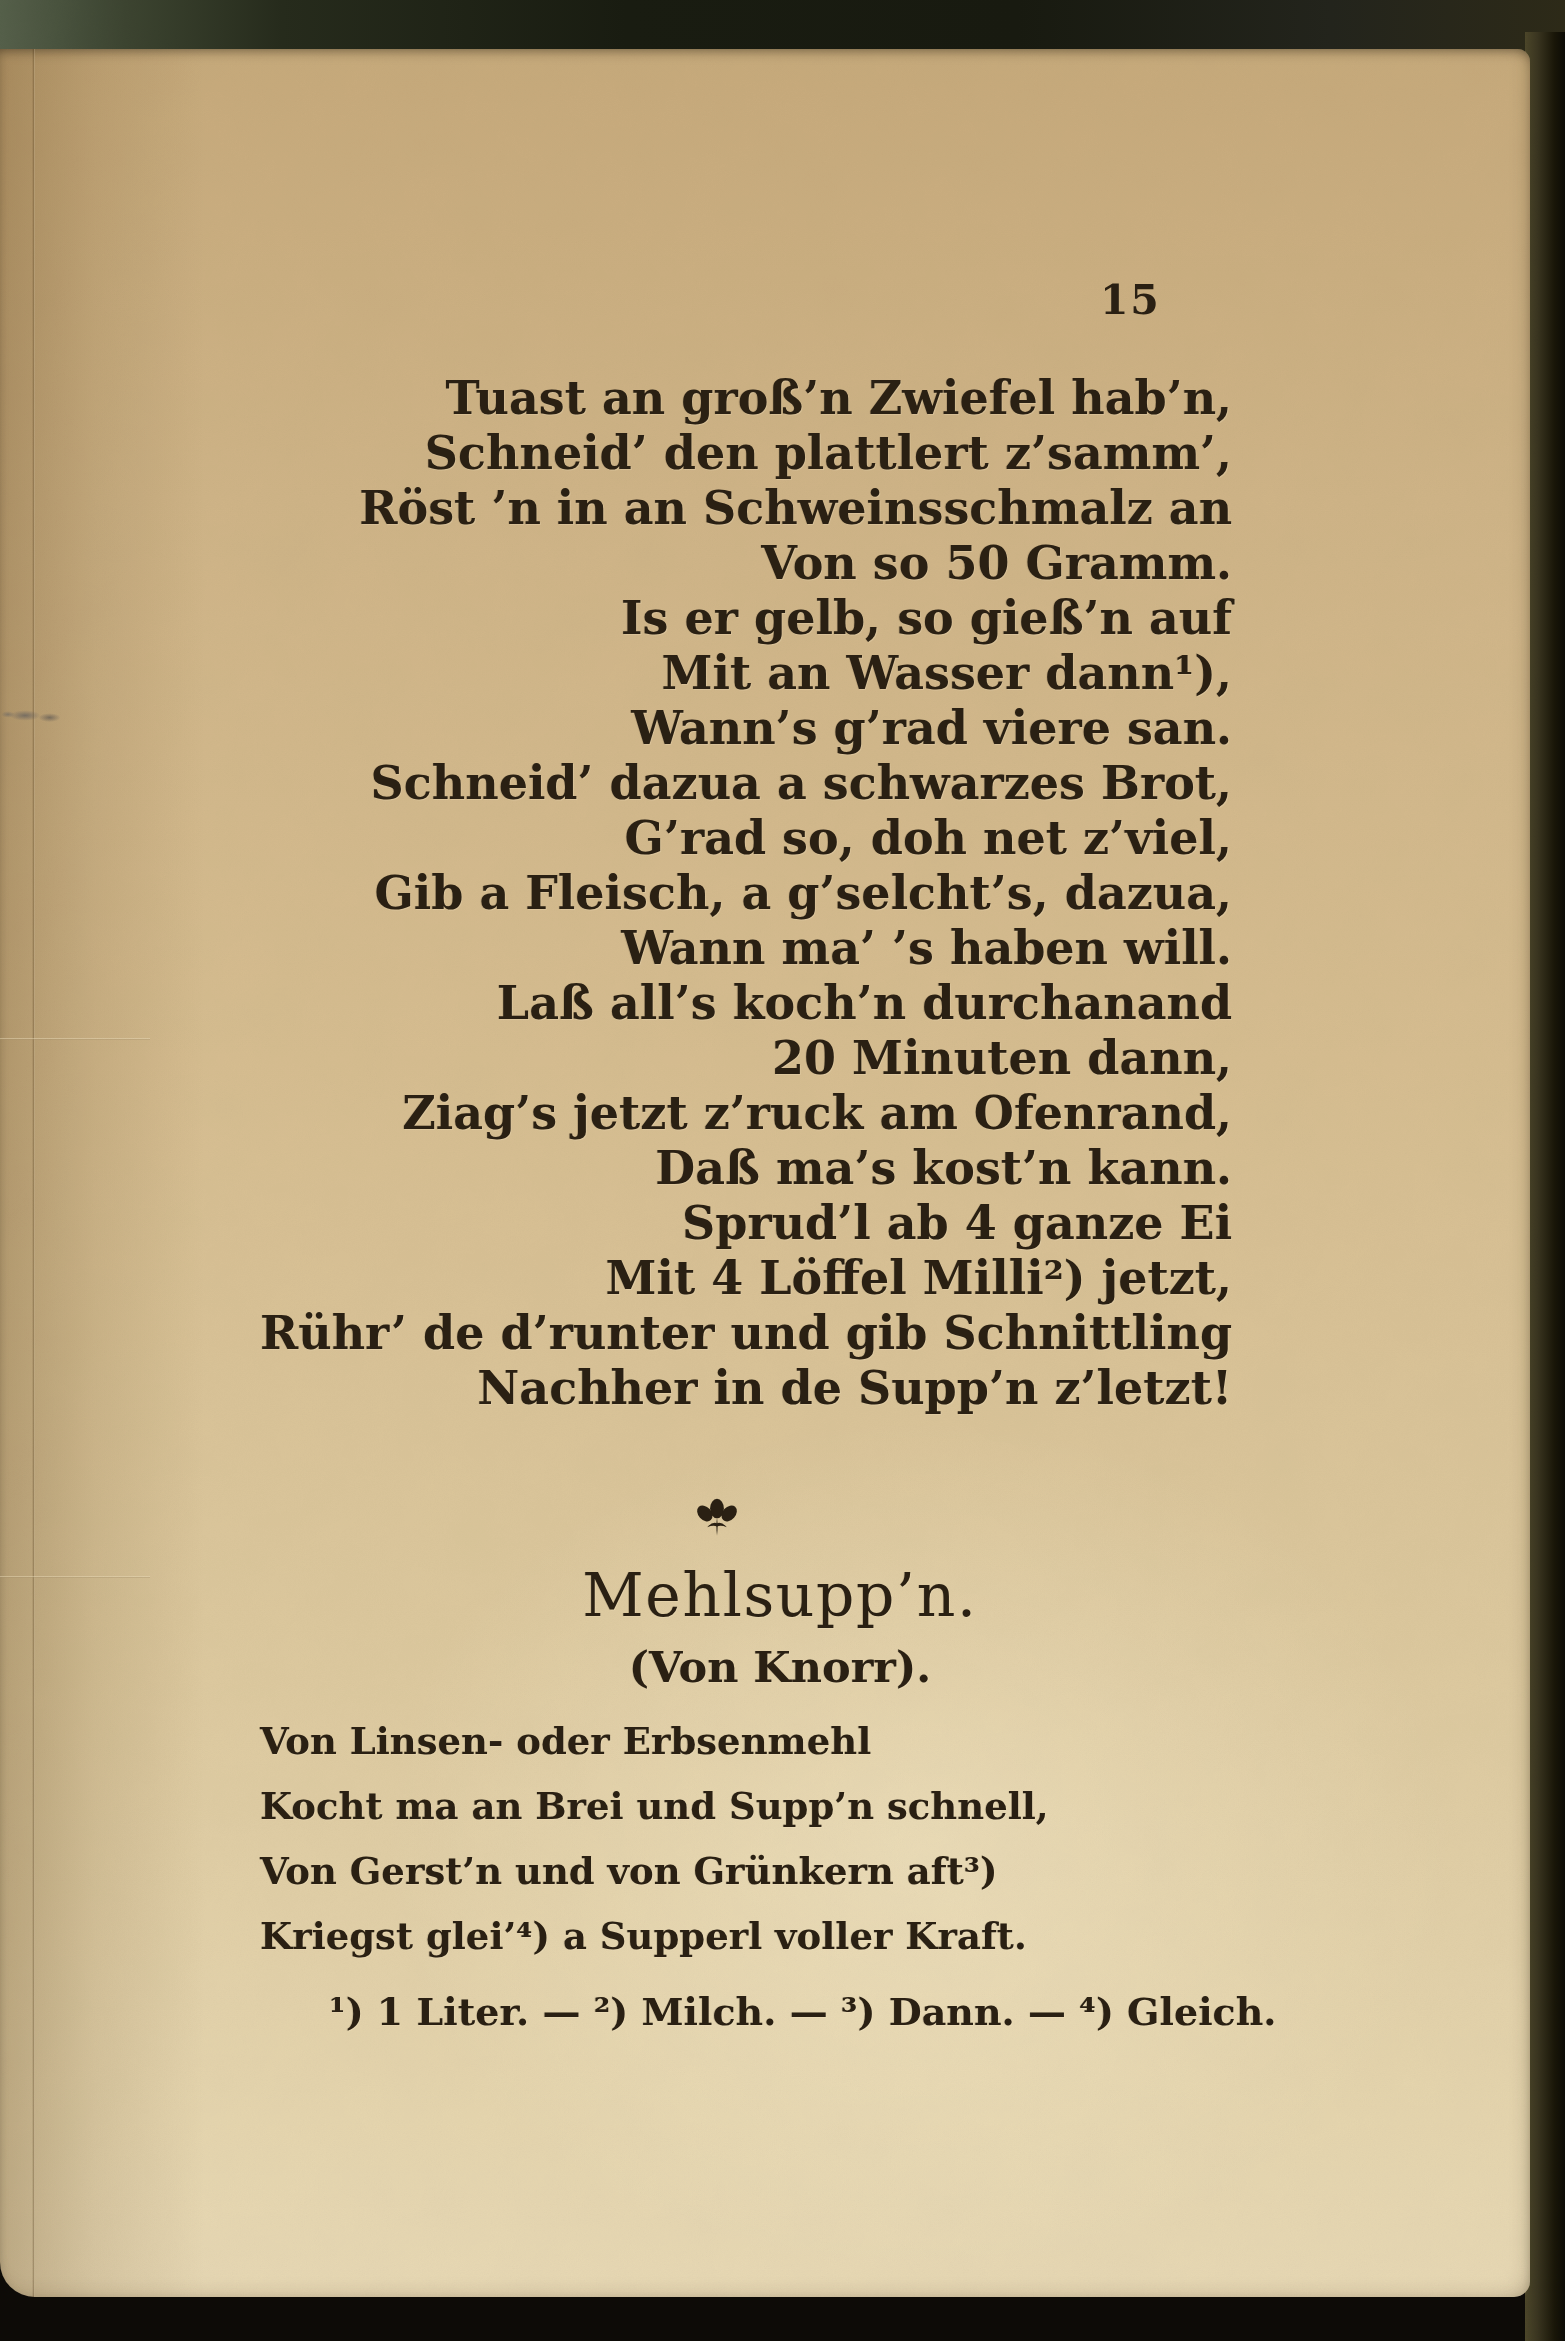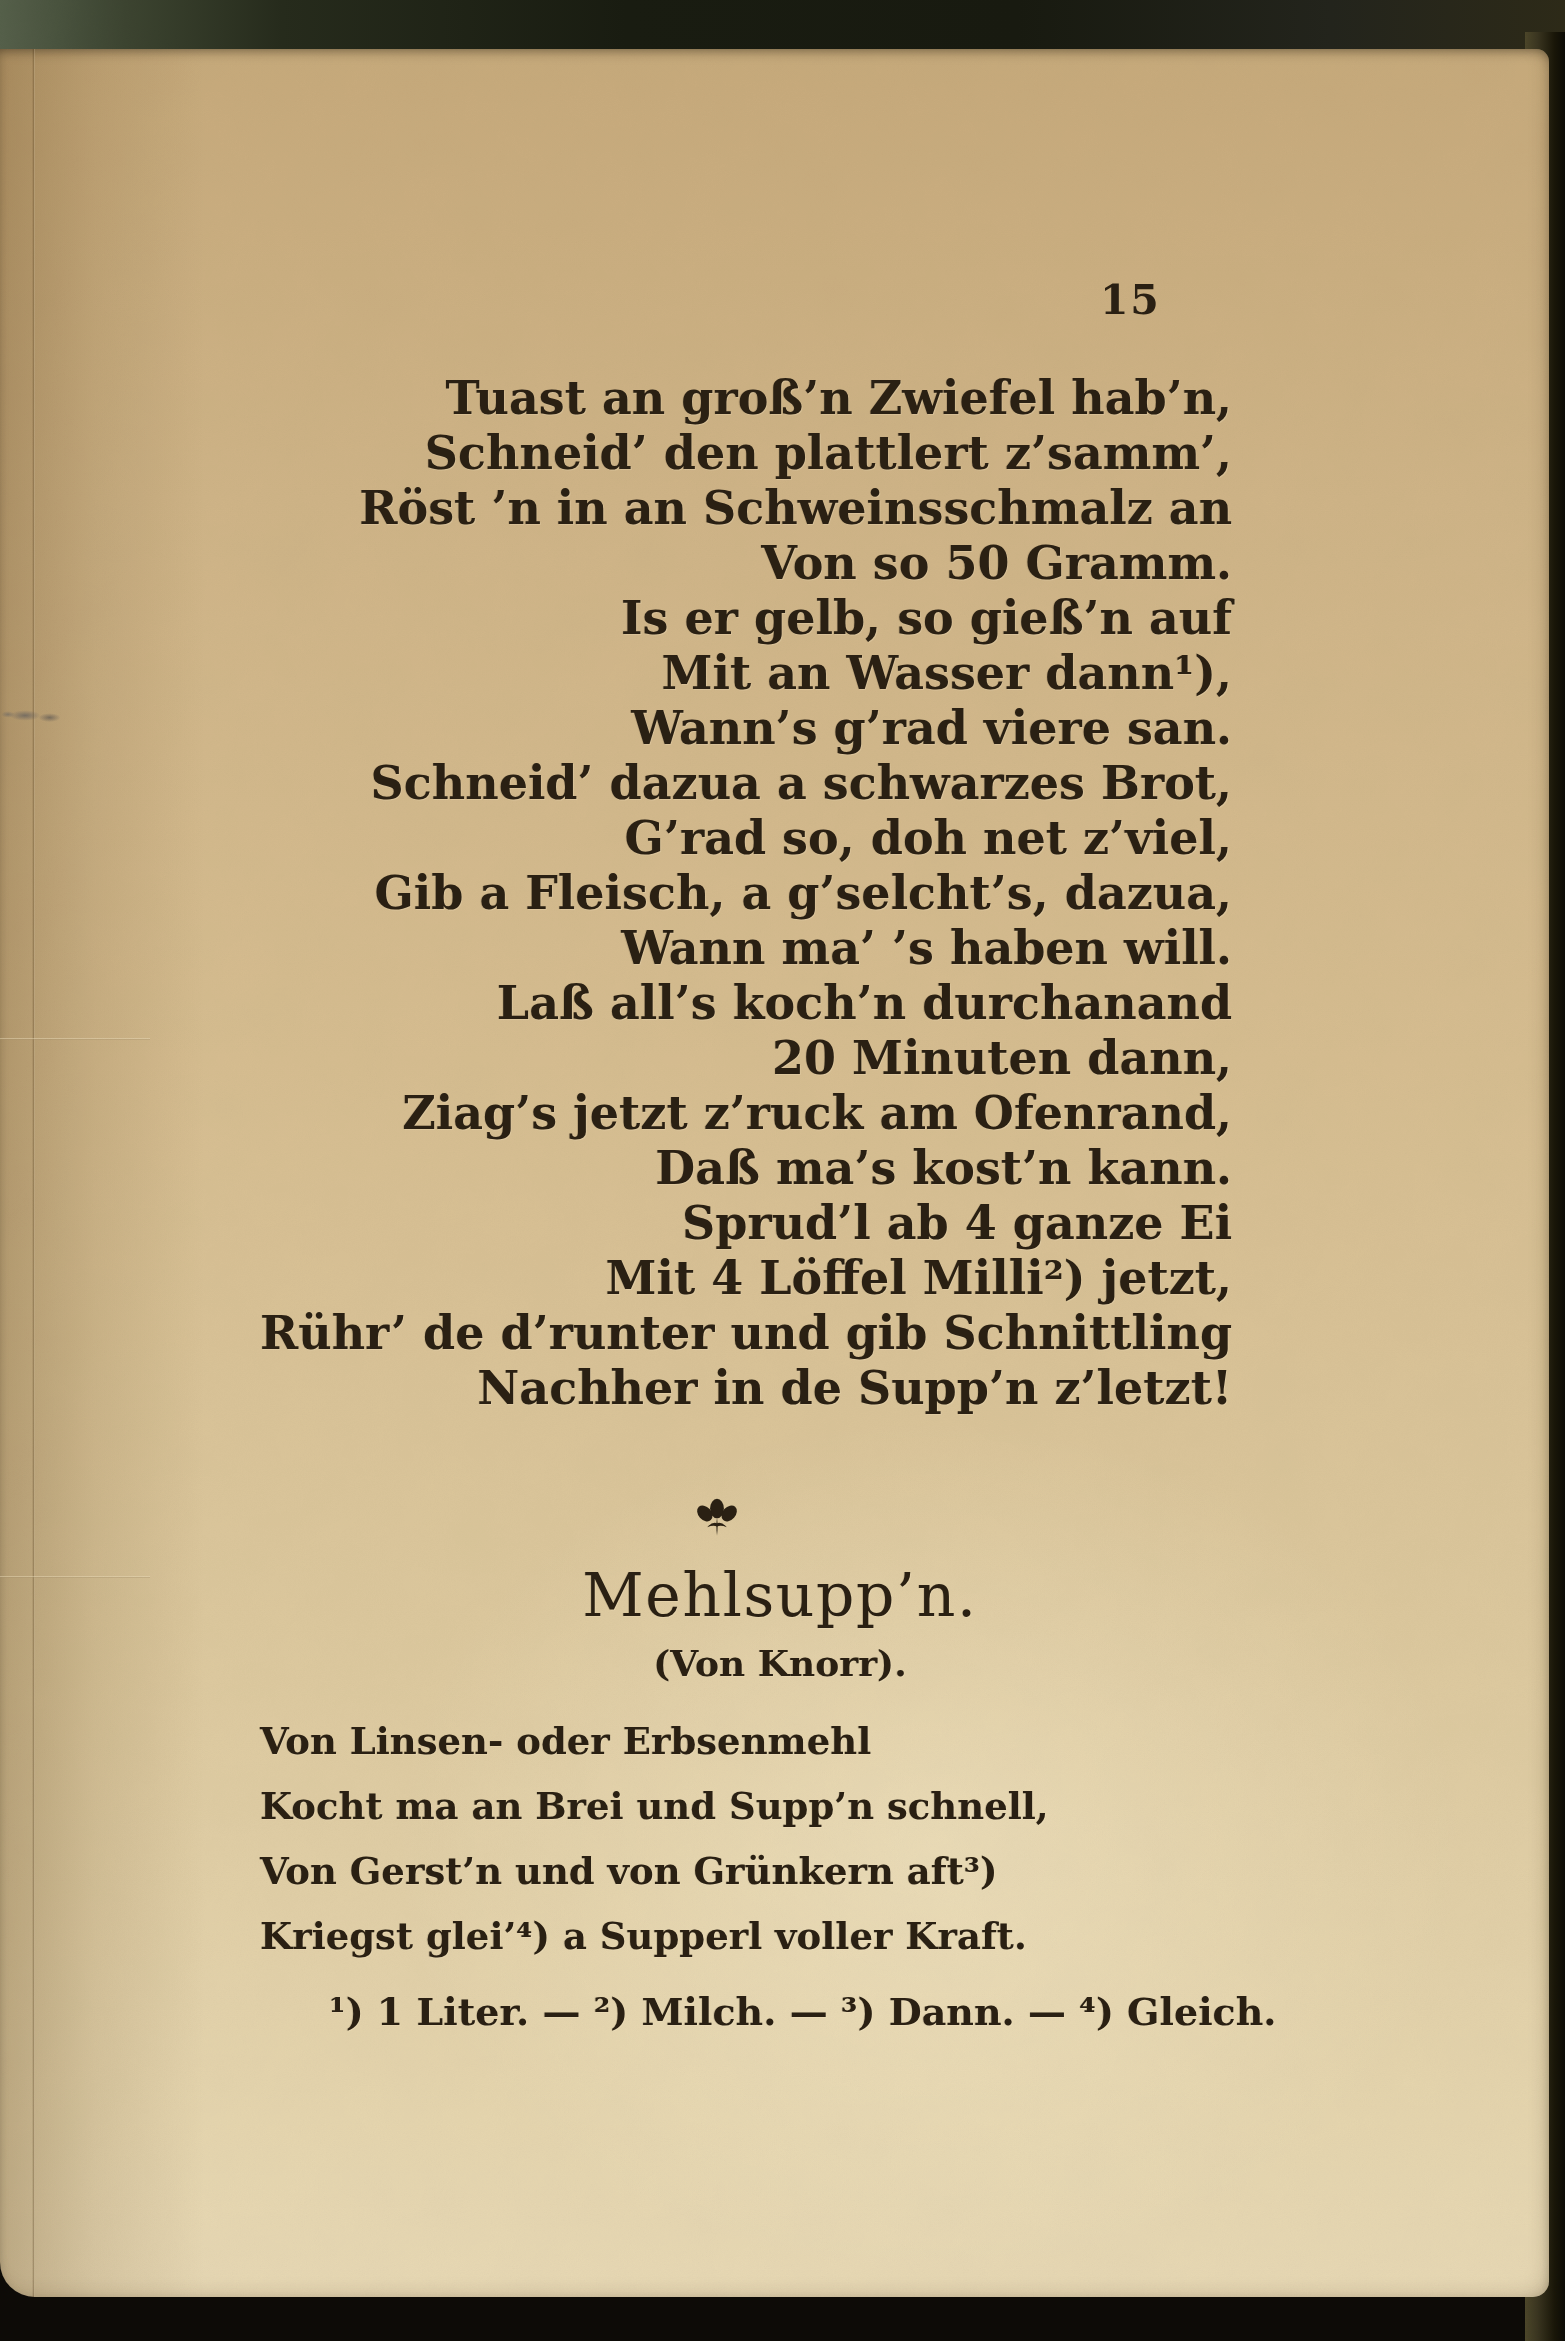--- a/index.html
+++ b/index.html
@@ -76,21 +76,21 @@
   .fleuron-wrap {
     position:absolute; top:1448px; left:0; width:914px;
     text-align:center; line-height:0;
   }
   .recipe-title {
     position:absolute; top:1511px; left:0; width:1040px; text-align:center;
     font-size:60px; font-weight:400; letter-spacing:1.6px; white-space:nowrap;
   }
   .recipe-attribution {
     position:absolute; top:1593px; left:0; width:1040px; text-align:center;
-    font-size:36px; font-weight:700; white-space:nowrap;
+    font-size:43px; font-weight:700; white-space:nowrap;
   }
   .poem-2 {
     position:absolute; top:1660px; left:0;
     font-size:37px; font-weight:700; line-height:65px; white-space:nowrap;
   }
   .footnotes {
     position:absolute; top:1940px; left:69px;
     font-size:38px; font-weight:700; white-space:nowrap;
   }
 
@@ -99,21 +99,21 @@
     position:absolute; left:0; top:0; width:1566px; height:2342px;
     pointer-events:none; mix-blend-mode:multiply; opacity:.5;
   }
 </style>
 </head>
 <body>
 
 <div class="cover-top"></div>
 <div class="cover-right"></div>
 
-<div class="page" style="background-color: rgb(211, 187, 142); padding-left: 19px;">
+<div class="page" style="background-color: rgb(211, 187, 142);">
 
   <div class="crease-v"></div>
   <div class="crease-h one"></div>
   <div class="crease-h two"></div>
   <div class="pencil-smudge"></div>
 
   <div class="page-number" style="color: rgb(42, 32, 19);">15</div>
 
   <div class="text-layer" style="color: rgb(42, 32, 19);">
 

